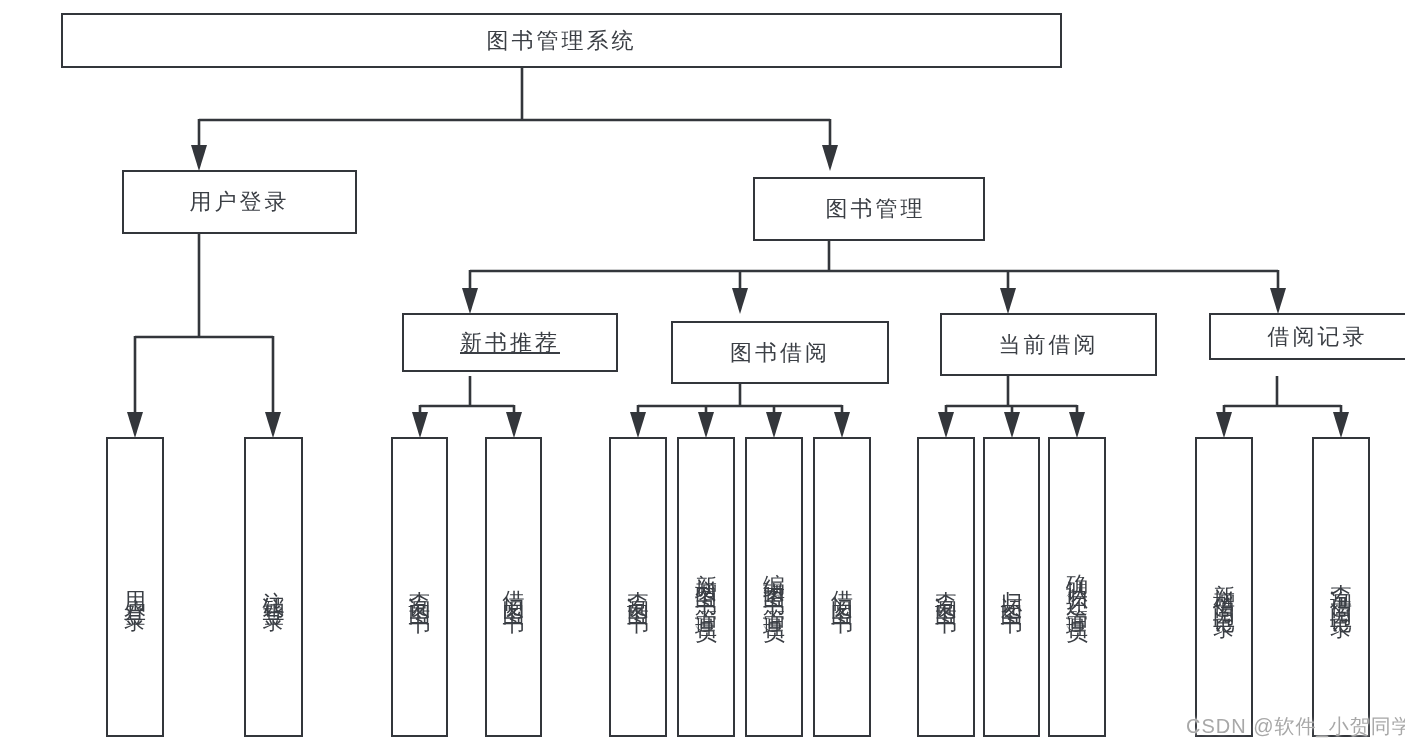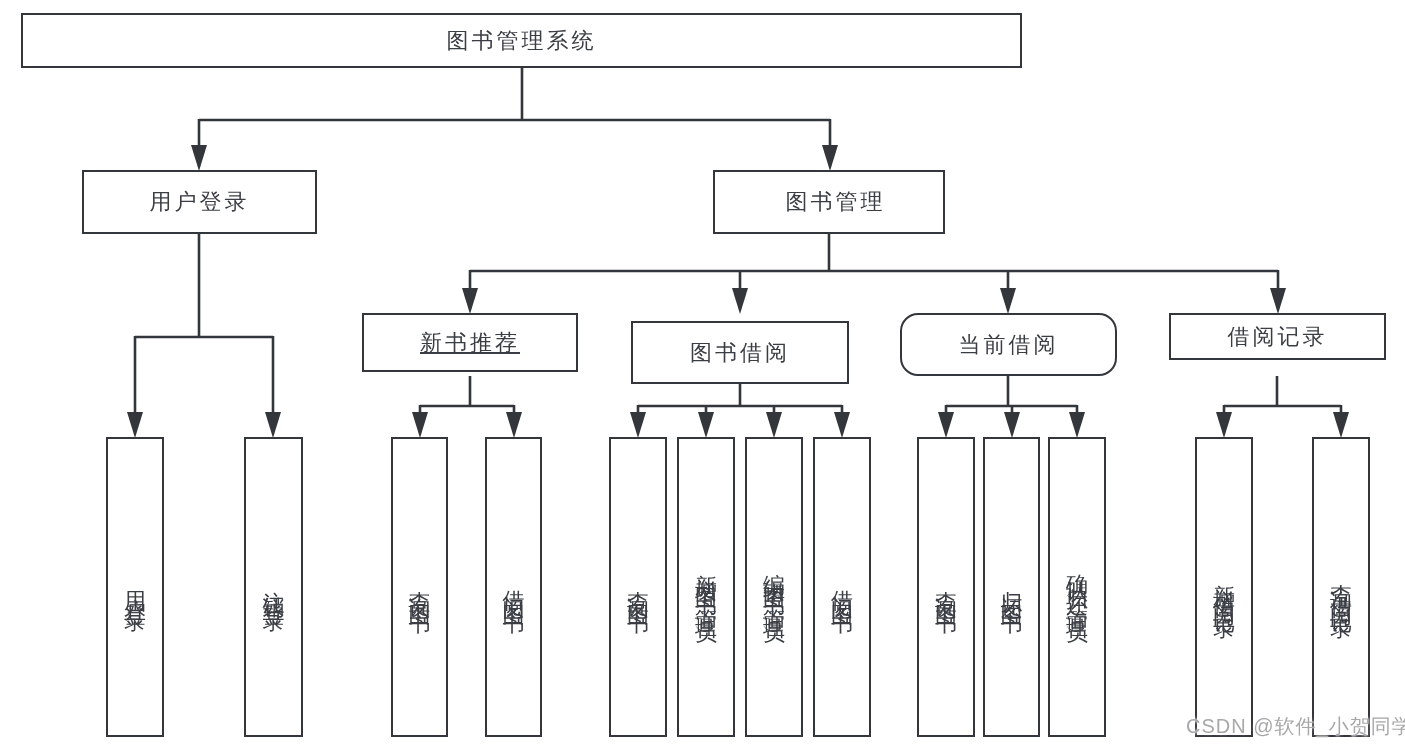--- a/index.html
+++ b/index.html
@@ -35,20 +35,21 @@
     position: absolute;
     background: #ffffff;
     border: 2.5px solid var(--line);
     display: flex;
     align-items: center;
     justify-content: center;
     color: var(--text);
     font-size: 22px;
     letter-spacing: 3px;
     white-space: nowrap;
+    margin-left: 40px;
   }
   .leaf {
     position: absolute;
     top: 437px;
     height: 300px;
     background: #ffffff;
     border: 2.5px solid var(--line);
     display: flex;
     align-items: center;
     justify-content: center;
@@ -115,31 +116,31 @@
     <polygon points="1333,412 1349,412 1341,438"></polygon>
   </svg>
 
   <div class="box" style="left:21px; top:13px; width:1001px; height:55px;">
     <span>图书管理系统</span>
   </div>
 
   <div class="box" style="left:82px; top:170px; width:235px; height:64px;">
     <span>用户登录</span>
   </div>
-  <div class="box" style="left:713px; top:170px; width:232px; height:64px;padding-left:13px;">
+  <div class="box" style="left:713px; top:177px; width:232px; height:64px;padding-left:13px;">
     <span>图书管理</span>
   </div>
 
   <div class="box" style="left:362px; top:313px; width:216px; height:59px;text-decoration:underline;">
     <span>新书推荐</span>
   </div>
   <div class="box" style="left:631px; top:321px; width:218px; height:63px;">
     <span>图书借阅</span>
   </div>
-  <div class="box" style="left:900px; top:313px; width:217px; height:63px;border-radius:18px;">
+  <div class="box" style="left:900px; top:313px; width:217px; height:63px;">
     <span>当前借阅</span>
   </div>
   <div class="box" style="left:1169px; top:313px; width:217px; height:47px;">
     <span>借阅记录</span>
   </div>
 
   <div class="leaf" style="left:106px; width:58px;">
     <span class="vtext">用户登录</span>
   </div>
   <div class="leaf" style="left:244px; width:59px;">

